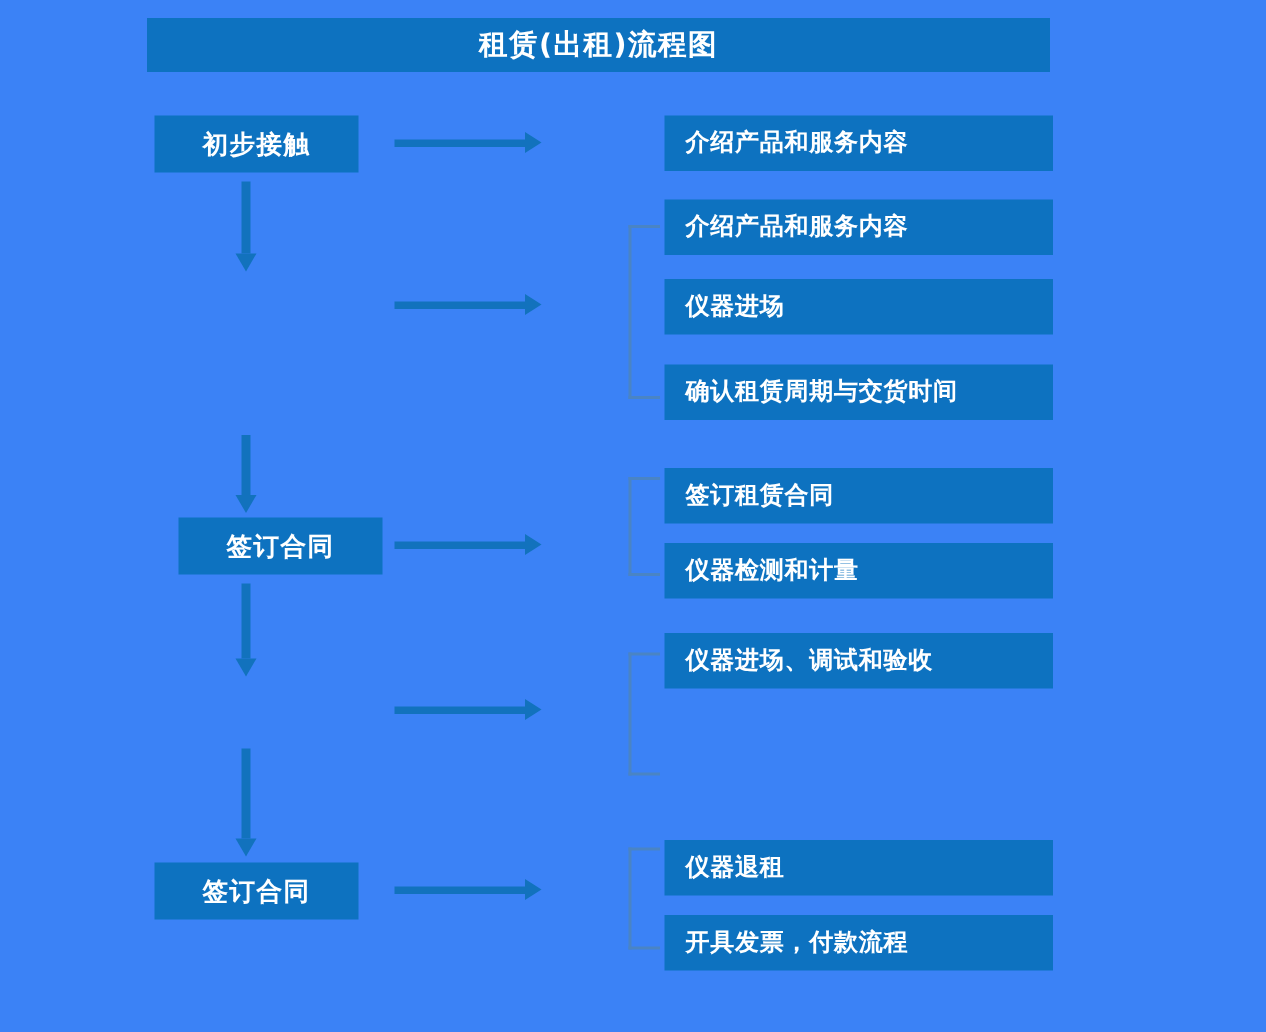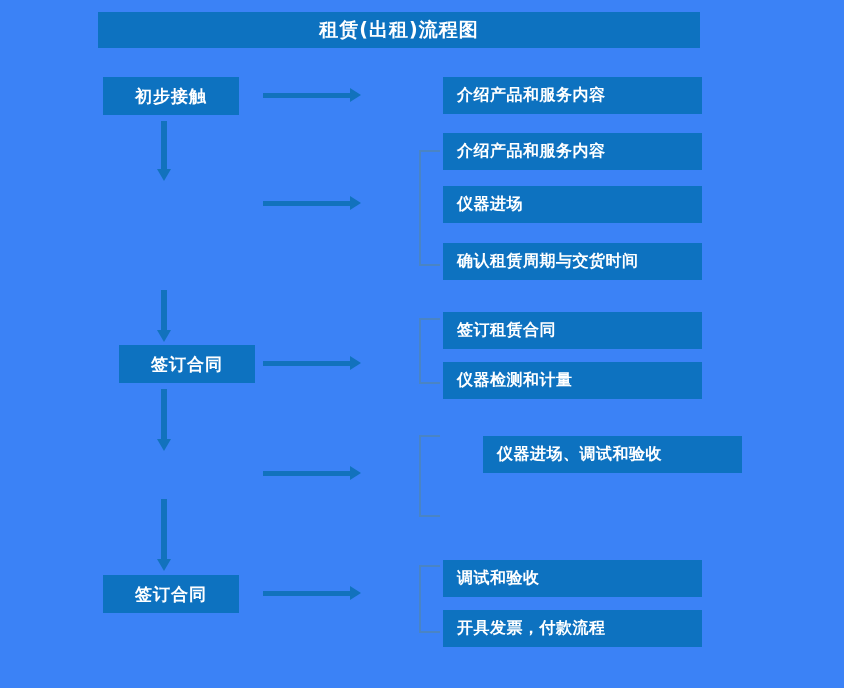--- a/index.html
+++ b/index.html
@@ -186,17 +186,17 @@
   <div class="bracket" style="top:318px; height:66px;"></div>
   <div class="bracket" style="top:435px; height:82px;"></div>
   <div class="bracket" style="top:565px; height:68px;"></div>
 
   <div class="detail-box" style="top:77px;">介绍产品和服务内容</div>
   <div class="detail-box" style="top:133px;">介绍产品和服务内容</div>
   <div class="detail-box" style="top:186px;">仪器进场</div>
   <div class="detail-box" style="top:243px;">确认租赁周期与交货时间</div>
   <div class="detail-box" style="top:312px;">签订租赁合同</div>
   <div class="detail-box" style="top:362px;">仪器检测和计量</div>
-  <div class="detail-box" style="top:436px;margin-left:40px;">仪器进场、调试和验收</div>
-  <div class="detail-box" style="top:560px;">调试和验收</div>
+  <div class="detail-box" style="top:422px;">仪器进场、调试和验收</div>
+  <div class="detail-box" style="top:560px;">仪器退租</div>
   <div class="detail-box" style="top:610px;">开具发票，付款流程</div>
 
 </div>
 
 </body></html>

